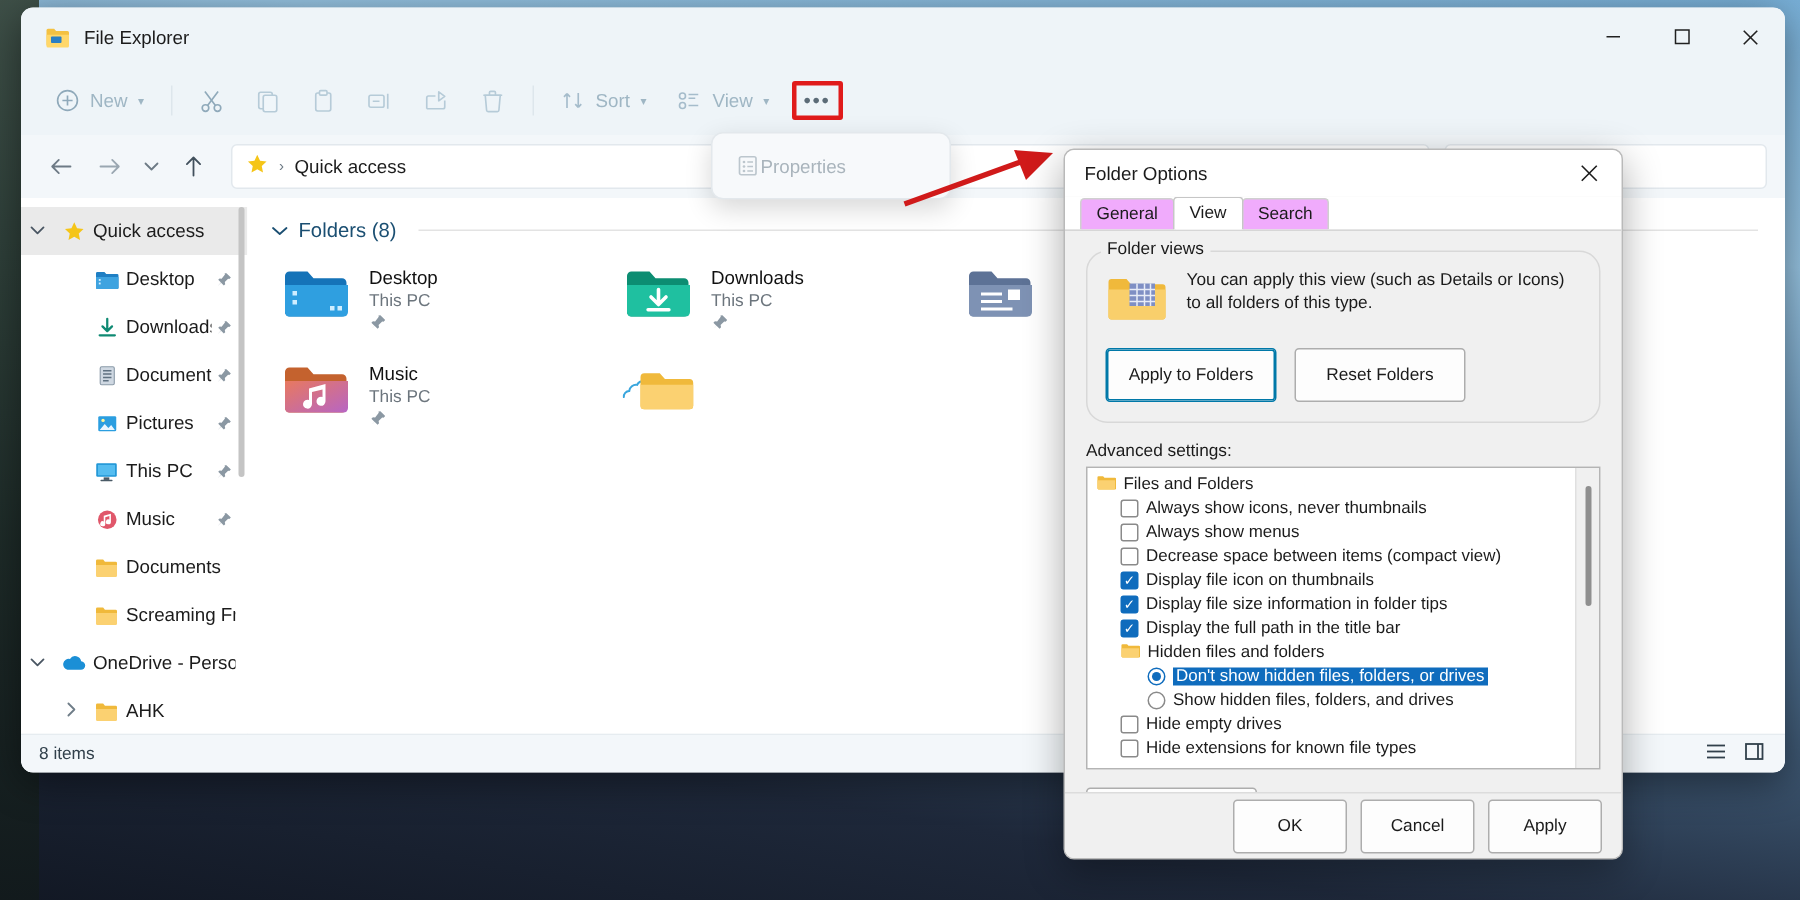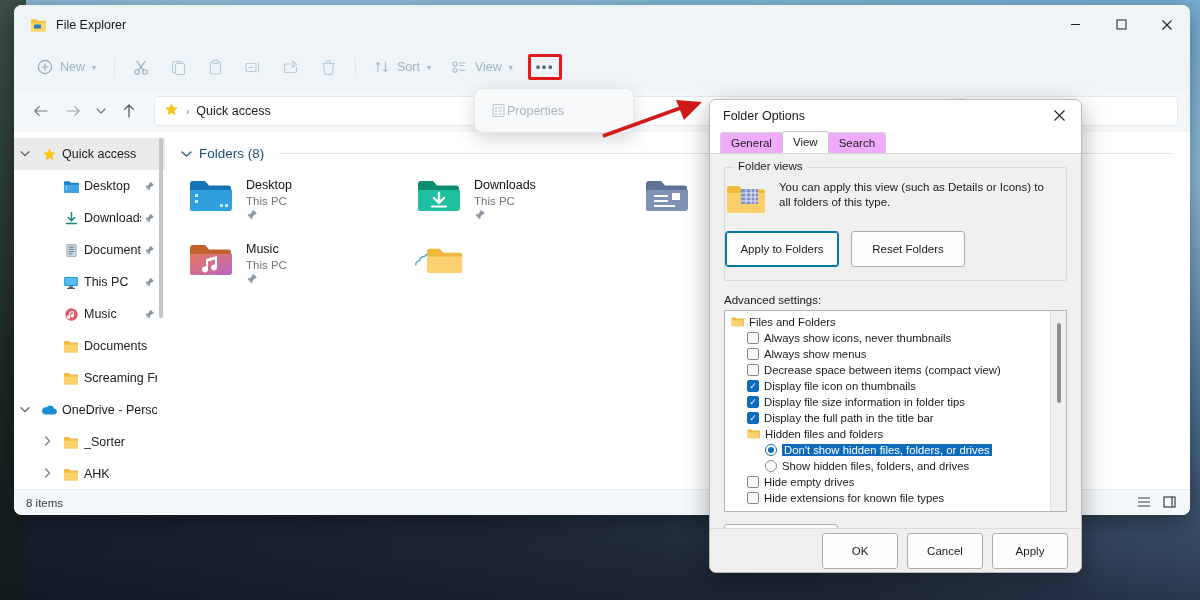--- a/index.html
+++ b/index.html
@@ -182,21 +182,21 @@
   .dlg-tab {
     font-size: 11.5px; color:#1b1b1b; padding: 3px 10px 3px 10px;
     border: 1px solid #d0d0d0; border-bottom: none;
     background: #f0abfc; border-radius: 3px 3px 0 0; line-height: 14px;
     margin-right: -1px;
   }
   .dlg-tab.active { background:#fff; border-color:#c6c6c6; padding-bottom: 4px; position:relative; z-index:2; }
   .dlg-content { background:#f0f0f0; border-top: 1px solid #d6d6d6; padding: 13px 14px 0 14px; height: calc(100% - 53px); position:relative; }
 
   .fieldset {
-    border: 1px solid #d8d8d8; border-radius: 2px; padding: 12px 11px 13px 0;
+    border: 1px solid #d8d8d8; border-radius: 14px; padding: 12px 11px 13px 12px;
     position: relative; margin-bottom: 13px;
   }
   .fieldset legend { position: absolute; top: -8px; left: 9px; background:#f0f0f0; padding: 0 4px; font-size: 11.5px; color:#1b1b1b; }
   .fv-body { display:flex; gap: 12px; }
   .fv-text { font-size: 11.5px; color:#1b1b1b; line-height: 15px; }
   .fv-buttons { display:flex; gap: 12px; margin-top: 11px; }
   .btn {
     font-size: 11.5px; color:#1b1b1b; background:#fdfdfd;
     border: 1px solid #adadad; border-radius: 3px;
     height: 36px; padding: 0 10px; min-width: 114px;
@@ -471,20 +471,36 @@
             <span class="nav-label">Documents</span>
             <span class="nav-pin">
               <svg width="11" height="11" viewBox="0 0 12 12">
                 <path d="M7.6 1.2l3.2 3.2-1.1 1.1-.9-.2-2.4 2.4.3 1.5-1 1-2-2-2.6 2.6.0-.1 2.5-2.7-2-2 1-1 1.5.3L6.5 2.2l-.2-.9z" fill="#8b98a3"></path>
               </svg>
             </span>
           </div>
           <div class="nav-row nav-indent">
             <span class="nav-chevron"></span>
             <span class="nav-ico">
+              <svg width="15" height="15" viewBox="0 0 16 16">
+                <rect x="1.6" y="2.6" width="12.8" height="10.8" rx="1" fill="#2b9ee0"></rect>
+                <path d="M2.6 12.4l3.6-4.2 2.6 2.8 2-2.2 2.6 3.6z" fill="#e9f6ff"></path>
+                <circle cx="5" cy="5.6" r="1.2" fill="#fff59a"></circle>
+              </svg>
+            </span>
+            <span class="nav-label">Pictures</span>
+            <span class="nav-pin">
+              <svg width="11" height="11" viewBox="0 0 12 12">
+                <path d="M7.6 1.2l3.2 3.2-1.1 1.1-.9-.2-2.4 2.4.3 1.5-1 1-2-2-2.6 2.6.0-.1 2.5-2.7-2-2 1-1 1.5.3L6.5 2.2l-.2-.9z" fill="#8b98a3"></path>
+              </svg>
+            </span>
+          </div>
+          <div class="nav-row nav-indent">
+            <span class="nav-chevron"></span>
+            <span class="nav-ico">
               <svg width="16" height="15" viewBox="0 0 17 16">
                 <rect x="1.2" y="2" width="14.6" height="9.6" rx="1" fill="#2196d6"></rect>
                 <rect x="2.4" y="3.1" width="12.2" height="7.4" fill="#55bdf0"></rect>
                 <rect x="6.5" y="12" width="4" height="1.8" fill="#4a5a66"></rect>
                 <rect x="4.2" y="13.6" width="8.6" height="1.2" rx=".5" fill="#4a5a66"></rect>
               </svg>
             </span>
             <span class="nav-label">This PC</span>
             <span class="nav-pin">
               <svg width="11" height="11" viewBox="0 0 12 12">
@@ -530,32 +546,20 @@
           <div class="nav-row">
             <span class="nav-chevron"><svg width="10" height="7" viewBox="0 0 10 7">
                 <path d="M1 1.6l4 4 4-4" fill="none" stroke="#4a5663" stroke-width="1.2" stroke-linecap="round" stroke-linejoin="round"></path>
               </svg></span>
             <span class="nav-ico">
               <svg width="18" height="14" viewBox="0 0 19 14">
                 <path d="M5.2 11.8h9.4a3 3 0 00.3-6 4.3 4.3 0 00-7.9-1.6A3.4 3.4 0 005.2 11.8z" fill="#1b8fd6"></path>
               </svg>
             </span>
             <span class="nav-label">OneDrive - Personal</span>
-          </div>
-          <div class="nav-row nav-indent">
-            <span class="nav-chevron"><svg width="7" height="10" viewBox="0 0 7 10">
-                <path d="M1.6 1l4 4-4 4" fill="none" stroke="#6f7d88" stroke-width="1.2" stroke-linecap="round" stroke-linejoin="round"></path>
-              </svg></span>
-            <span class="nav-ico">
-              <svg width="16" height="14" viewBox="0 0 17 15">
-                <path d="M1 3.2a1 1 0 011-1h4.1l1.3 1.5H15a1 1 0 011 1v8a1 1 0 01-1 1H2a1 1 0 01-1-1z" fill="#f0b93b"></path>
-                <path d="M1 6h15v7.7a1 1 0 01-1 1H2a1 1 0 01-1-1z" fill="#fbd171"></path>
-              </svg>
-            </span>
-            <span class="nav-label">_Sorter</span>
           </div>
           <div class="nav-row nav-indent">
             <span class="nav-chevron"><svg width="7" height="10" viewBox="0 0 7 10">
                 <path d="M1.6 1l4 4-4 4" fill="none" stroke="#6f7d88" stroke-width="1.2" stroke-linecap="round" stroke-linejoin="round"></path>
               </svg></span>
             <span class="nav-ico">
               <svg width="16" height="14" viewBox="0 0 17 15">
                 <path d="M1 3.2a1 1 0 011-1h4.1l1.3 1.5H15a1 1 0 011 1v8a1 1 0 01-1 1H2a1 1 0 01-1-1z" fill="#f0b93b"></path>
                 <path d="M1 6h15v7.7a1 1 0 01-1 1H2a1 1 0 01-1-1z" fill="#fbd171"></path>
               </svg>

